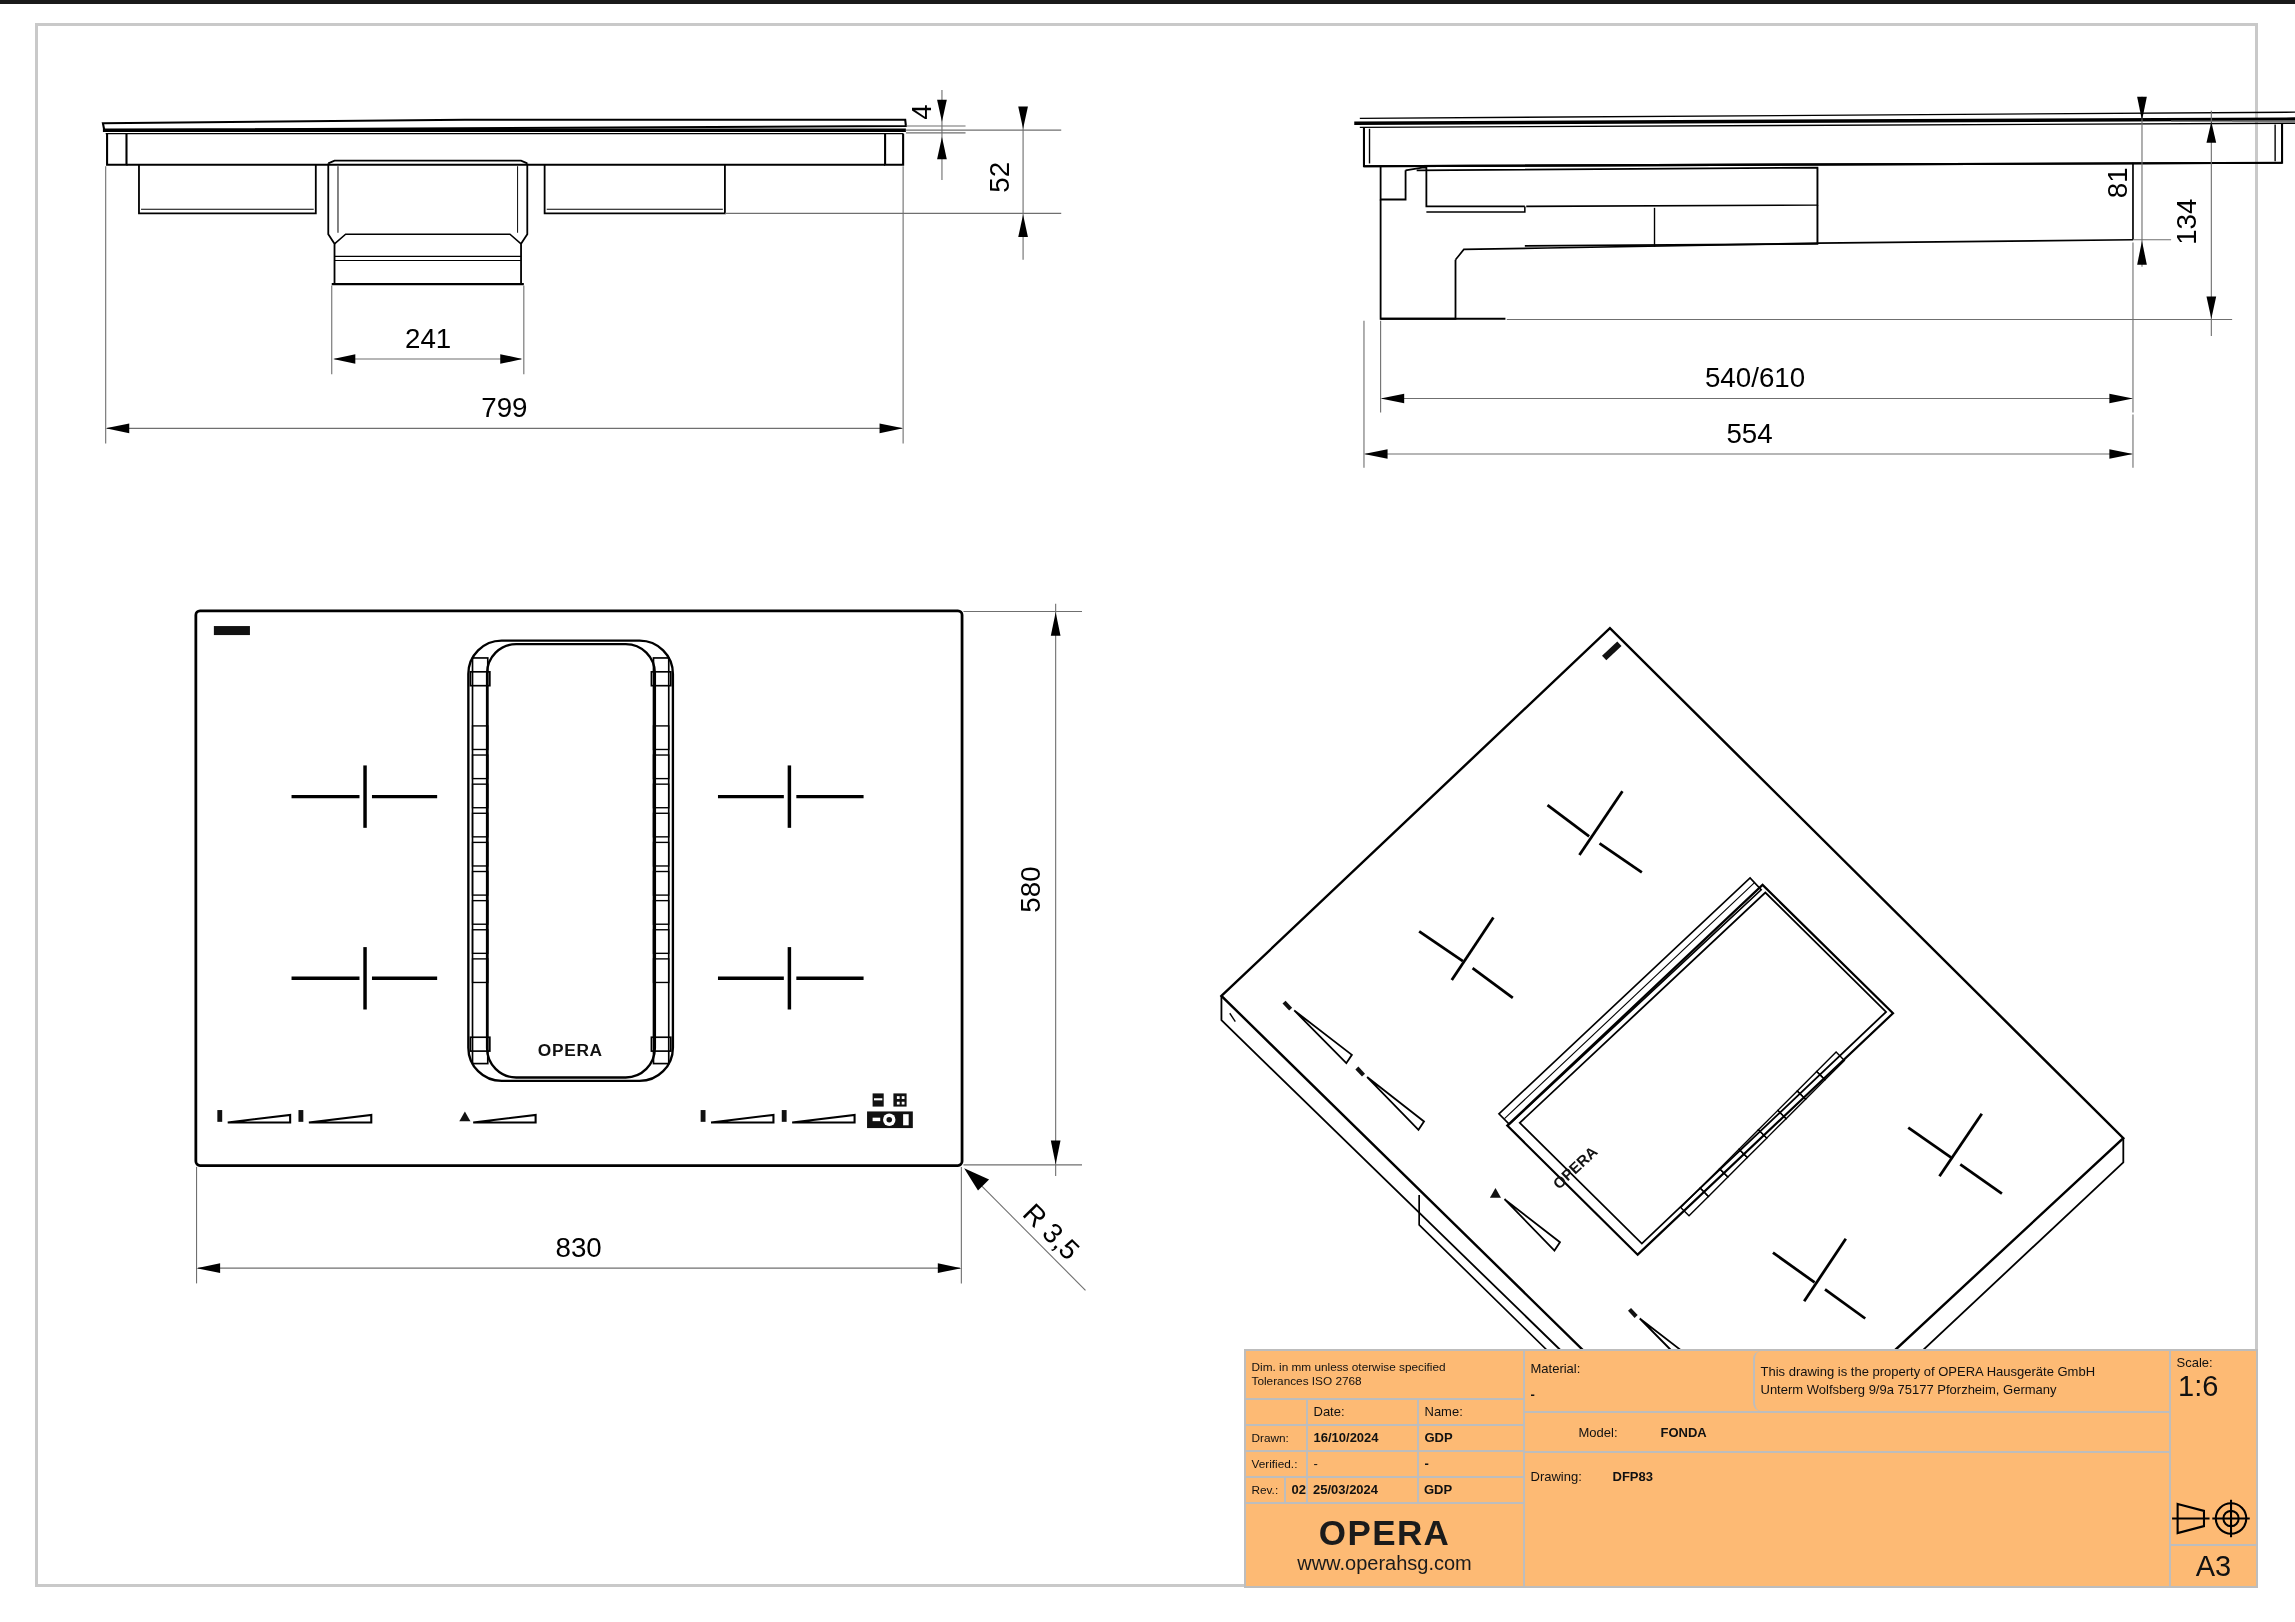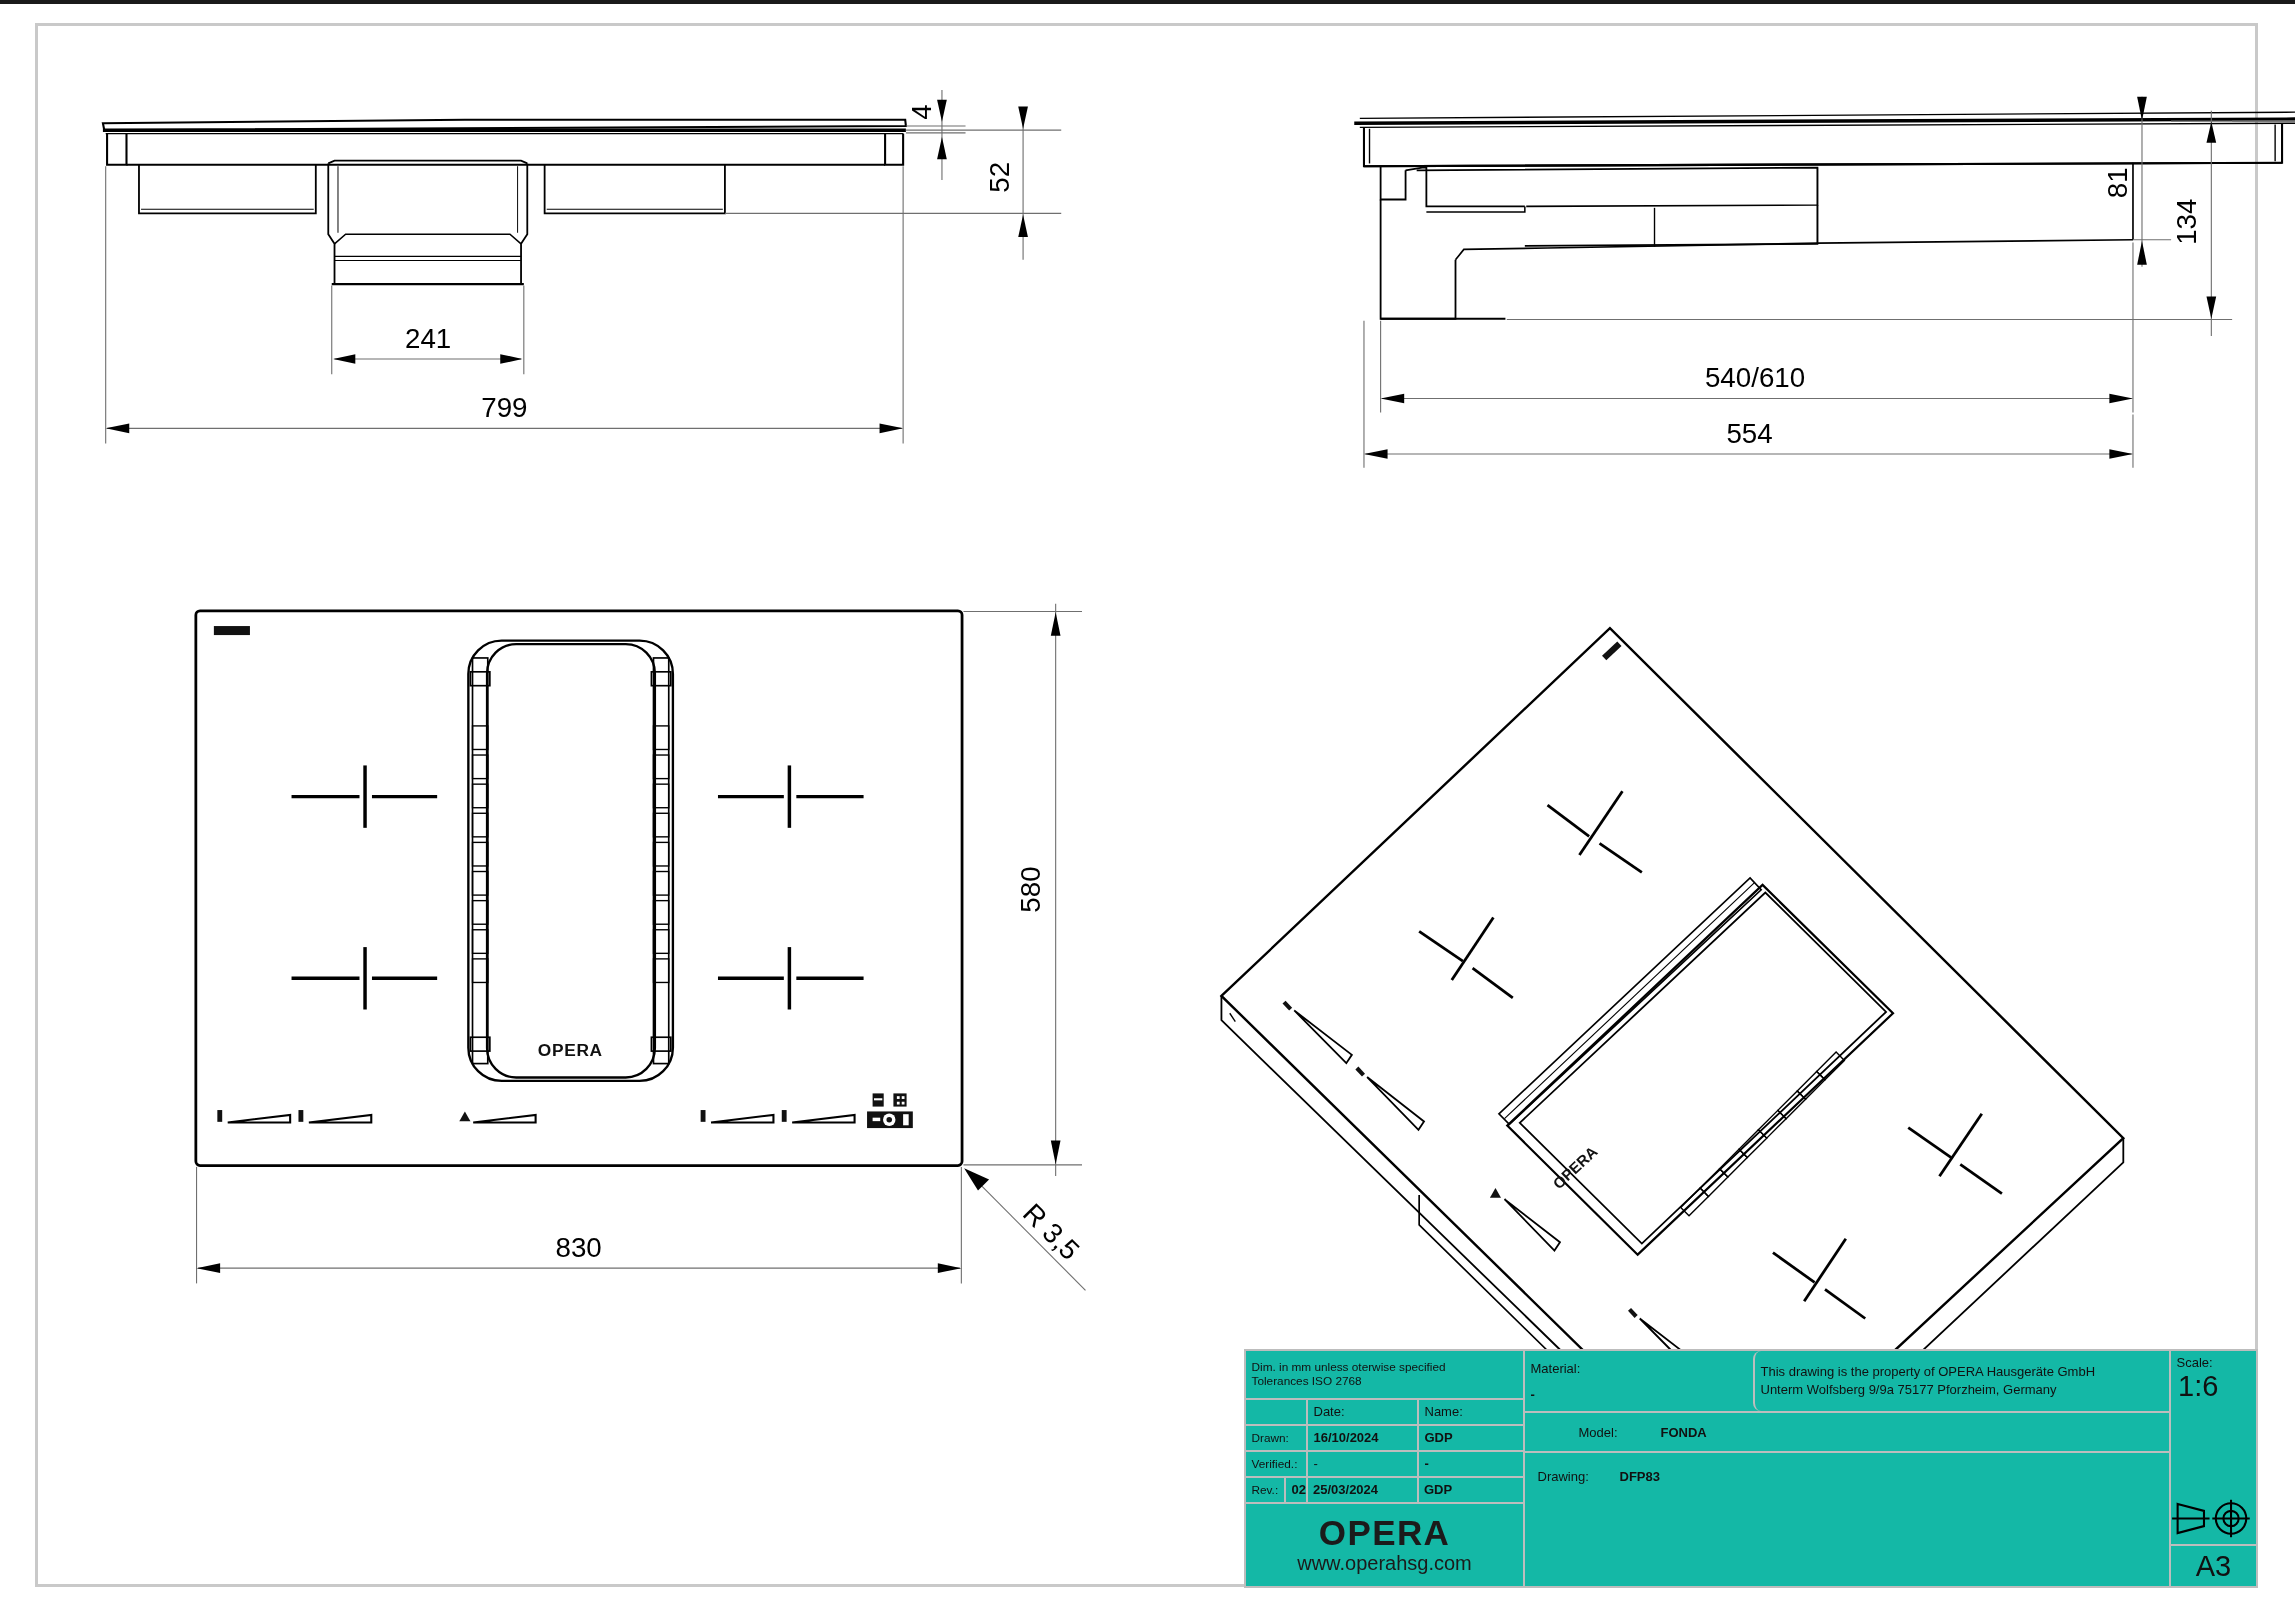--- a/index.html
+++ b/index.html
@@ -35,21 +35,21 @@
 
   svg { display: block; overflow: visible; }
 
   
   #title-block {
     position: absolute;
     left: 1244px; top: 1349px;
     width: 1014px; height: 239px;
     box-sizing: border-box;
     border: 2.1px solid #bdbdbd;
-    background: #14b8a6;
+    background: #fdba74;
     display: flex;
     flex-direction: row;
     font-size: 13px;
     color: #111;
   }
   .tb-col { display: flex; flex-direction: column; box-sizing: border-box; }
   .tb-row { display: flex; flex-direction: row; box-sizing: border-box; }
   .bl { border-left: 2.1px solid #bdbdbd; }
   .bb { border-bottom: 2.1px solid #bdbdbd; }
 
@@ -93,21 +93,21 @@
   #tb-mid { flex: 1; }
   #tb-material { height: 60px; text-align: center; }
   #tb-title-row { flex: 1; }
   #tb-title-cell { flex: 1; position: relative; }
   #tb-title-label { position: absolute; left: 7px; top: 4.2px; font-size: 13px; }
   #tb-title-main {
     width: 100%; text-align: center; font-weight: bold;
     font-size: 19px; letter-spacing: -0.1px; color: #000;
   }
   #tb-model { height: 40px; padding-left: 48px; }
-  #tb-drawing { height: 47px; margin-left: 7px; }
+  #tb-drawing { height: 47px; }
   .fld-lbl { width: 82px; }
 
   
   #tb-prop { width: 416px; height: 60px; line-height: 1.35; white-space: normal; font-size: 13px; border-radius: 8px;}
   #tb-right { width: 87px; }
   #tb-scale { flex: 1; position: relative; }
   #tb-scale-lbl { position: absolute; left: 5.5px; top: 3.5px; font-size: 13px; }
   #tb-scale-val { position: absolute; left: 7px; top: 19.4px; font-size: 29px; font-weight: normal; }
   #tb-proj { position: absolute; left: 1.4px; bottom: 4.2px; }
   #tb-size { height: 40px; justify-content: center; font-size: 29px; }

